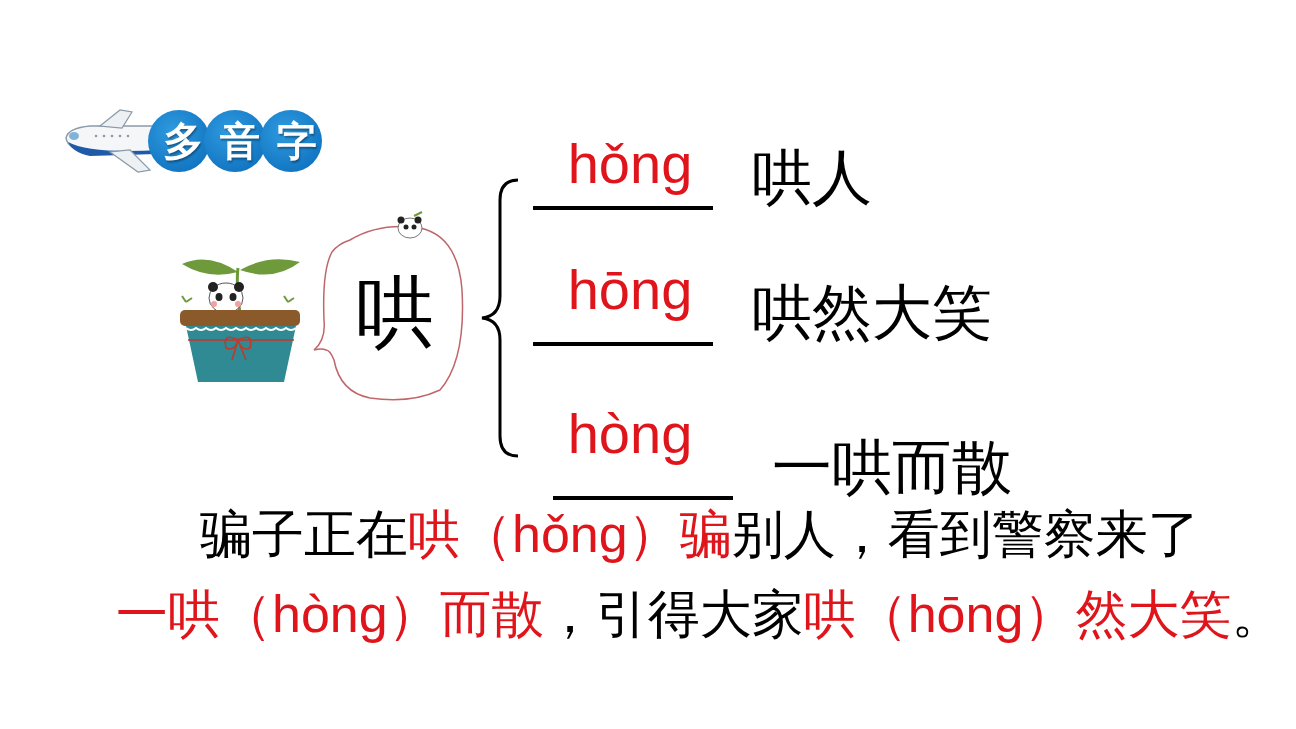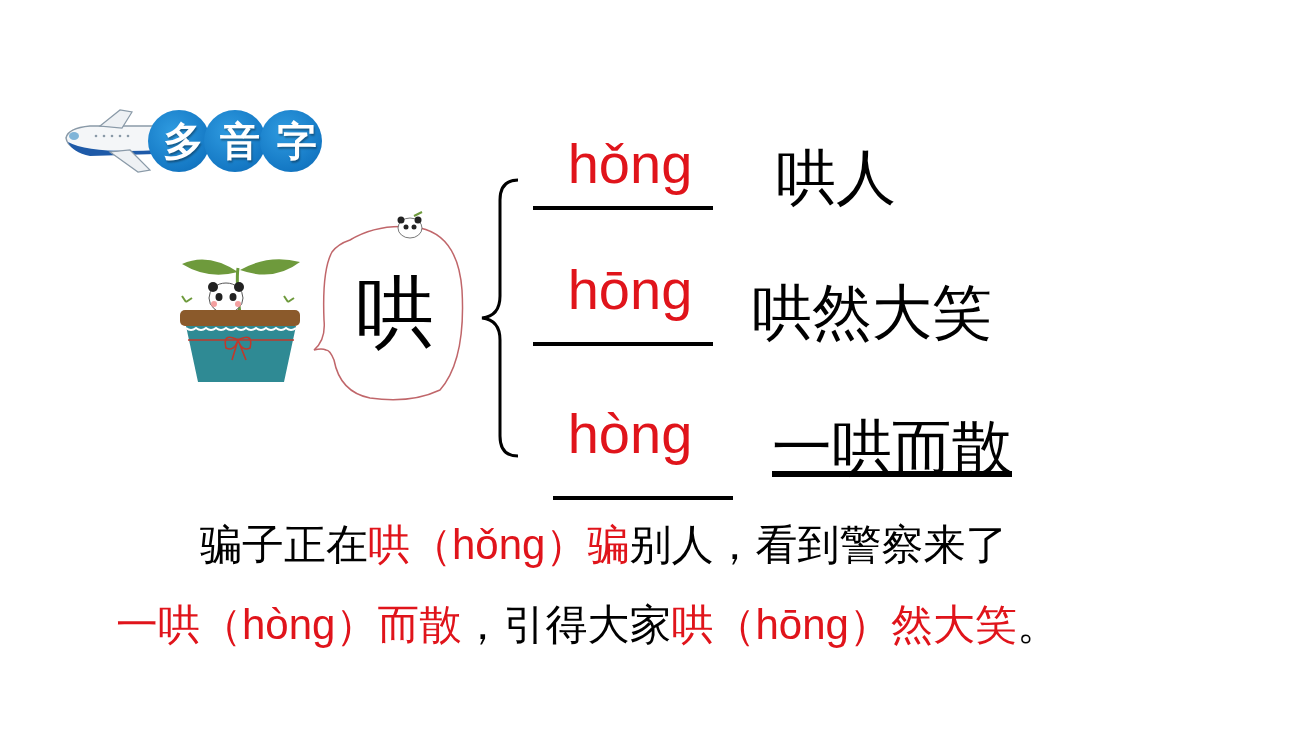--- a/index.html
+++ b/index.html
@@ -36,21 +36,21 @@
     .brace { left: 478px; top: 176px; width: 44px; height: 284px; }
 
     .pinyin {
       font-family: "Liberation Sans", "DejaVu Sans", sans-serif; color: #e0141b;
       font-size: 56px; line-height: 60px; width: 180px; text-align: center;
     }
     .uline { height: 4px; background: #000; }
     .word { font-size: 60px; color: #000; line-height: 70px; white-space: nowrap; }
 
     .sentence {
-      font-size: 42px; line-height: 66px; white-space: nowrap; color: #000;
+      font-size: 52px; line-height: 44px; white-space: nowrap; color: #000;
     }
     .sentence .red { color: #e0141b; }
     .sentence .py { font-family: "Liberation Sans", "DejaVu Sans", sans-serif; }
   </style>
 </head>
 <body>
 
 <div class="abs badge">
   <svg class="abs plane" viewBox="0 0 120 66">
     <path d="M6 30 Q8 20 30 18 L95 18 Q108 20 112 30 Q108 42 95 44 L30 44 Q8 42 6 30 Z" fill="#f4f6f8" stroke="#8a9aa8" stroke-width="1.5"></path>
@@ -111,28 +111,28 @@
   </g>
 </svg>
 <div class="abs main-char">哄</div>
 
 <svg class="abs brace" viewBox="0 0 44 284">
   <path d="M40 4 Q22 4 22 24 L22 120 Q22 140 4 142 Q22 144 22 164 L22 260 Q22 280 40 280" fill="none" stroke="#000" stroke-width="3"></path>
 </svg>
 
 <div class="abs pinyin" style="left:540px; top:134px;">hǒng</div>
 <div class="abs uline" style="left:533px; top:206px; width:180px;"></div>
-<div class="abs word" style="left:776px; top:142px;">哄人</div>
+<div class="abs word" style="left:752px; top:142px;">哄人</div>
 
 <div class="abs pinyin" style="left:540px; top:260px;">hōng</div>
 <div class="abs uline" style="left:533px; top:342px; width:180px;"></div>
 <div class="abs word" style="left:752px; top:278px;font-family:Liberation Serif, serif;">哄然大笑</div>
 
 <div class="abs pinyin" style="left:540px; top:404px;">hòng</div>
 <div class="abs uline" style="left:553px; top:496px; width:180px;"></div>
-<div class="abs word" style="left:772px; top:412px;text-decoration:underline;">一哄而散</div>
+<div class="abs word" style="left:772px; top:432px;">一哄而散</div>
 
 <div class="abs sentence" style="left:200px; top:512px;">
   <span>骗子正在</span><span class="red">哄</span><span class="red">（</span><span class="red py">hǒng</span><span class="red">）</span><span class="red">骗</span><span>别人，看到警察来了</span>
 </div>
 <div class="abs sentence" style="left:116px; top:592px;">
   <span class="red">一哄</span><span class="red">（</span><span class="red py">hòng</span><span class="red">）</span><span class="red">而散</span><span>，引得大家</span><span class="red">哄</span><span class="red">（</span><span class="red py">hōng</span><span class="red">）</span><span class="red">然大笑</span><span>。</span>
 </div>
 
 </body></html>

